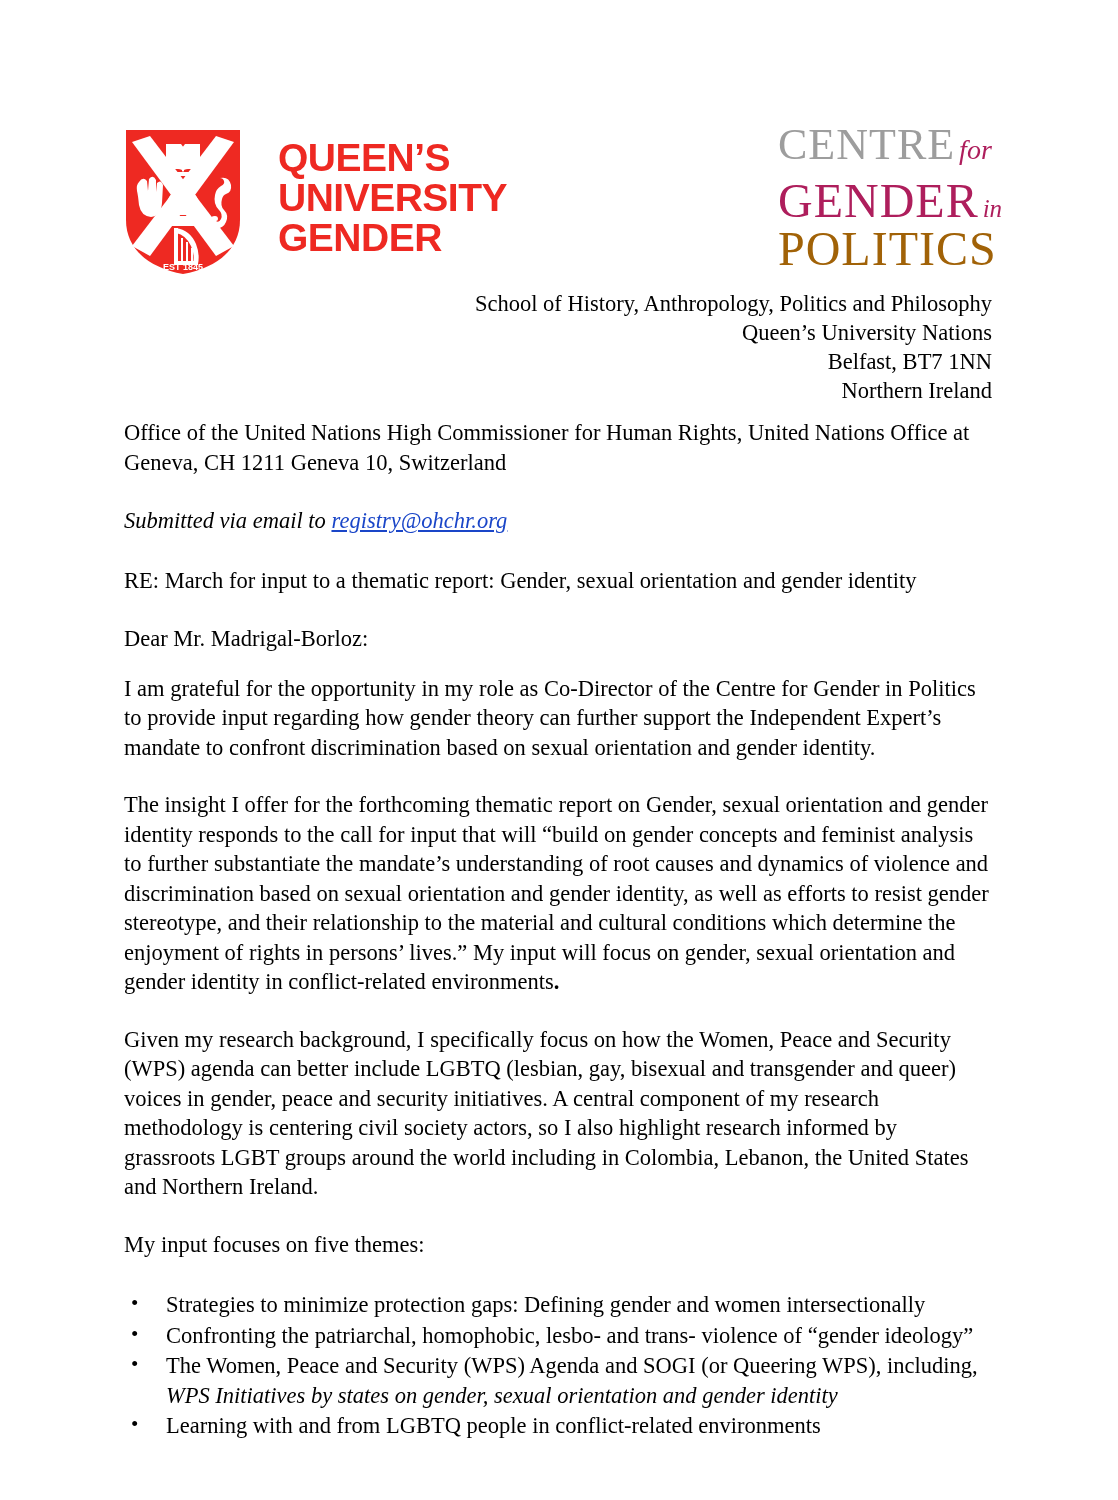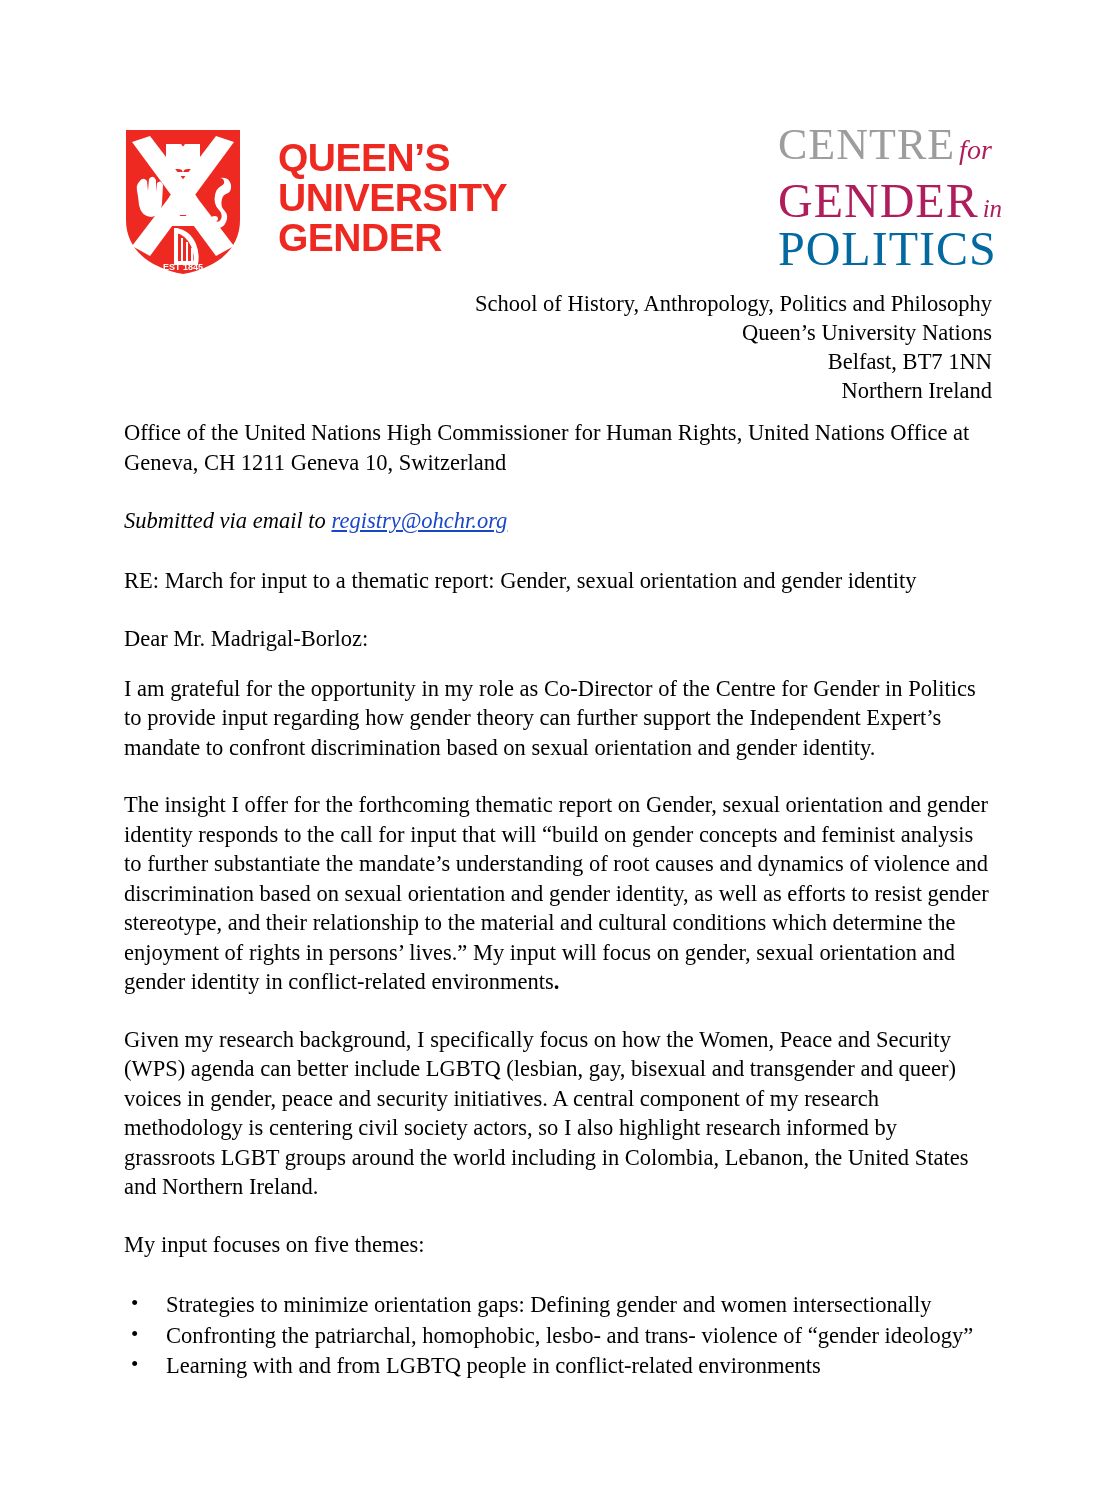--- a/index.html
+++ b/index.html
@@ -63,21 +63,21 @@
     position: absolute;
     left: 778px;
     top: 124px;
     width: 270px;
     font-family: "Liberation Serif", "DejaVu Serif", serif;
     line-height: 0.95;
   }
   .cgp-line { white-space: nowrap; display: block; }
   .cgp-l1 { font-size: 44px; color: #9d9d9d; letter-spacing: 1px; }
   .cgp-l2 { font-size: 48px; color: #ae1e5c; letter-spacing: 1px; margin-top: 12px; }
-  .cgp-l3 { font-size: 48px; color: #0369a1; letter-spacing: 1px; margin-top: 3px; }
+  .cgp-l3 { font-size: 48px; color: #a16207; letter-spacing: 1px; margin-top: 3px; }
   .cgp-sm {
     font-style: italic;
     color: #ae1e5c;
     font-size: 28px;
     letter-spacing: 0;
     padding-left: 4px;
   }
   .cgp-sm-small { font-size: 25px; }
 
   
@@ -218,20 +218,21 @@
 
     <p class="para">I am grateful for the opportunity in my role as Co-Director of the Centre for Gender in Politics to provide input regarding how gender theory can further support the Independent Expert’s mandate to confront discrimination based on sexual orientation and gender identity.</p>
 
     <p class="para"><span>The insight I offer for the forthcoming thematic report on Gender, sexual orientation and gender identity responds to the call for input that will “build on gender concepts and feminist analysis to further substantiate the mandate’s understanding of root causes and dynamics of violence and discrimination based on sexual orientation and gender identity, as well as efforts to resist gender stereotype, and their relationship to the material and cultural conditions which determine the enjoyment of rights in persons’ lives.” My input will focus on  gender, sexual orientation and gender identity in conflict-related environments</span><span class="bold-dot">.</span></p>
 
     <p class="para">Given my research background, I specifically focus on how the Women, Peace and Security (WPS) agenda can better include LGBTQ (lesbian, gay, bisexual and transgender and queer) voices in gender, peace and security initiatives.  A central component of my research methodology is centering civil society actors, so I also highlight research informed by grassroots LGBT groups around the world including in Colombia, Lebanon, the United States and Northern Ireland.</p>
 
     <p class="themes-line">My input focuses on five themes:</p>
 
     <ul class="bullets">
-      <li><span>Strategies to minimize orientation gaps: Defining gender and women intersectionally</span><span class="ital"></span></li>
+      <li><span>Strategies to minimize protection gaps: Defining gender and women intersectionally</span><span class="ital"></span></li>
       <li><span>Confronting the patriarchal, homophobic, lesbo- and trans- violence of “gender ideology”</span><span class="ital"></span></li>
+      <li><span>The Women, Peace and Security (WPS) Agenda and SOGI (or Queering WPS), including, </span><span class="ital">WPS Initiatives by states on gender, sexual orientation and gender identity</span></li>
       <li><span>Learning with and from LGBTQ people in conflict-related environments</span><span class="ital"></span></li>
 
     </ul>
 
   </div>
 </div>
 
 </body></html>

